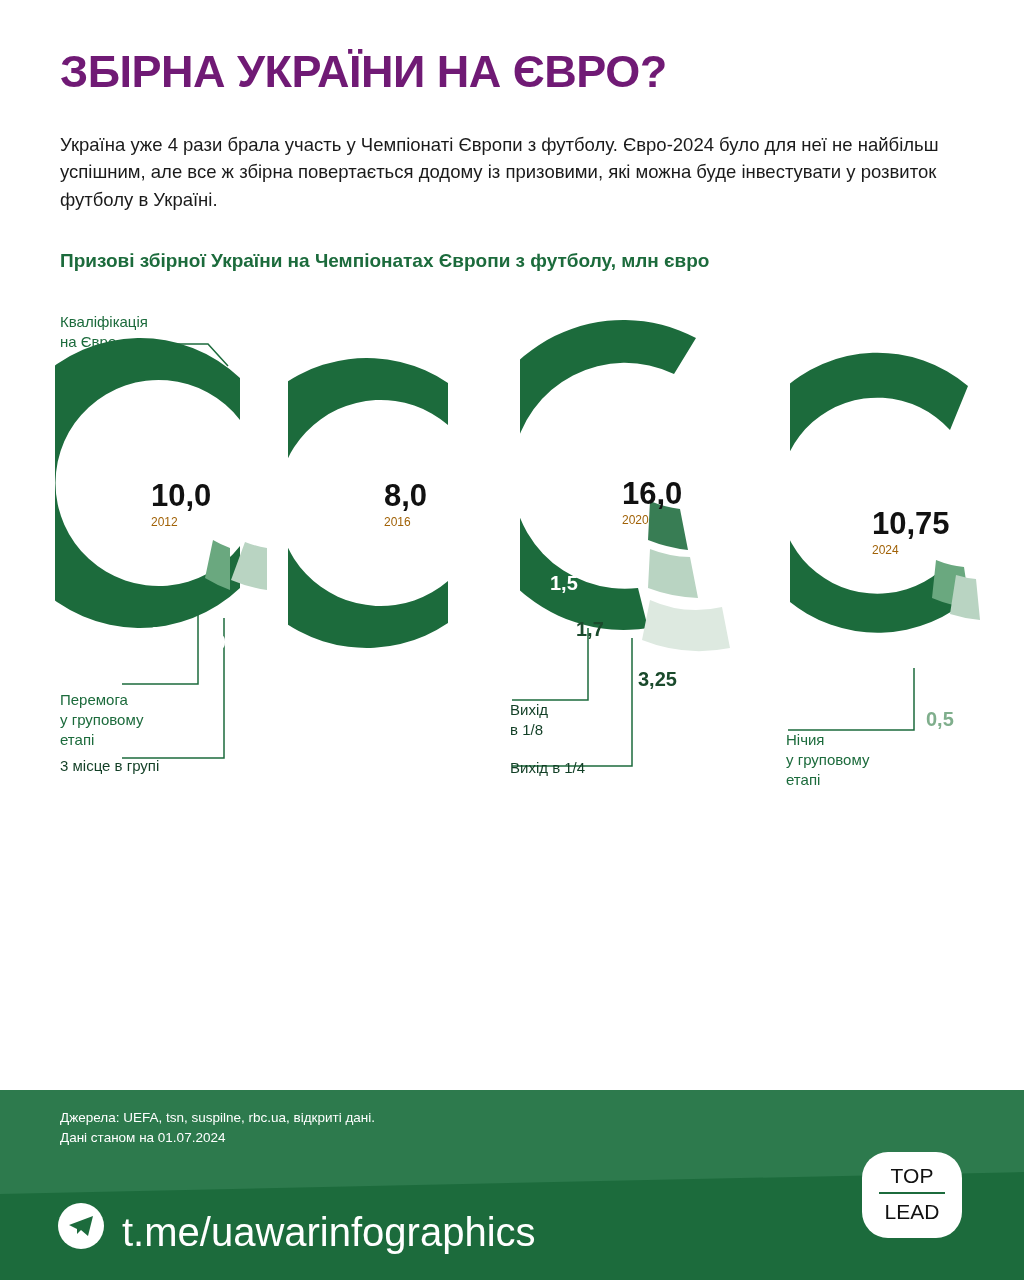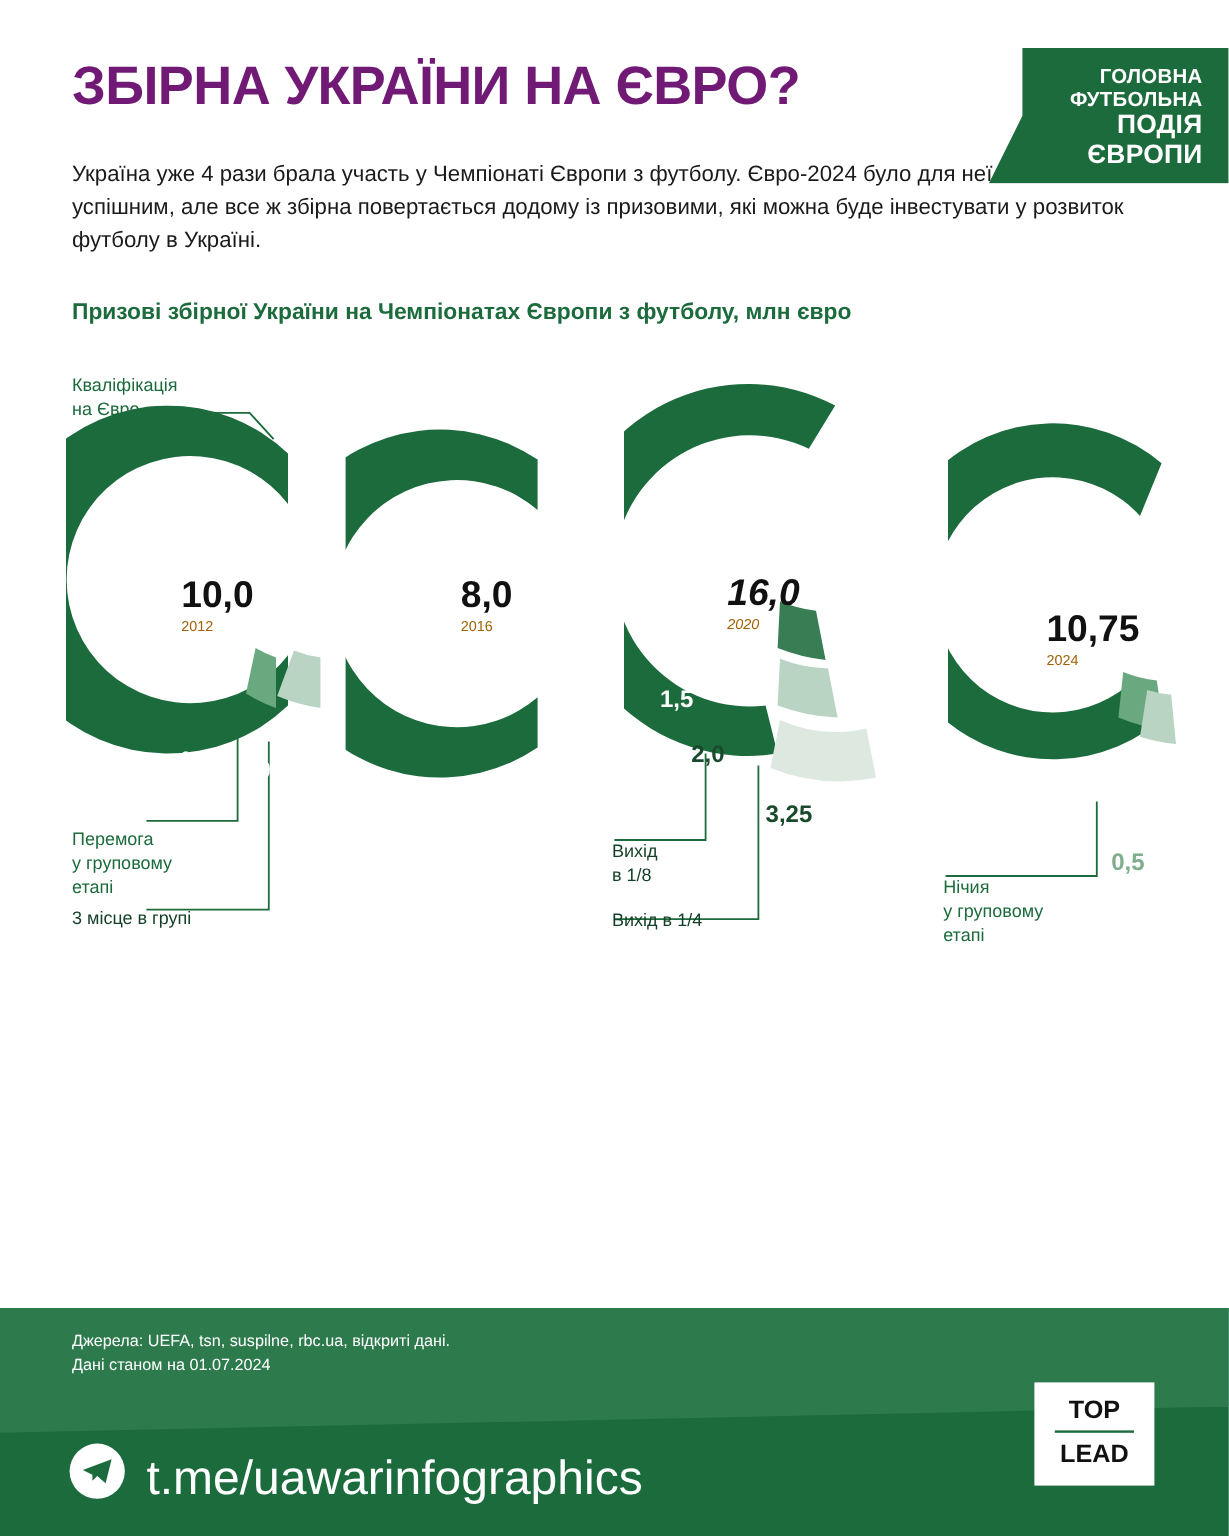--- a/index.html
+++ b/index.html
@@ -179,44 +179,39 @@
     border-radius:50%;
     background:#ffffff;
   }
   .tg-icon svg { position:absolute; left:10px; top:12px; }
   .toplead {
     position:absolute;
     right:62px; top:62px;
     width:100px; height:86px;
     background:#ffffff;
     color:#111;
-    font-weight:bold;
+    font-weight:normal;
     font-size:21px;
     text-align:center;
     padding-top:12px;
     line-height:1.1;
+    border-radius:26px;
   }
   .toplead .rule {
     width:66px; height:2px; background:#1c6b3c;
     margin:5px auto 6px auto;
   }
 </style>
 </head>
 <body>
 
 <div class="page">
 
   <div class="header">
     <div class="title-sub">ЗБІРНА УКРАЇНИ НА ЄВРО?</div>
-    <div class="corner-badge">
-      <div>ГОЛОВНА</div>
-      <div>ФУТБОЛЬНА</div>
-      <div>ПОДІЯ</div>
-      <div>ЄВРОПИ</div>
-    </div>
   </div>
 
   <div class="intro">Україна уже 4 рази брала участь у Чемпіонаті Європи з футболу. Євро-2024 було для неї не найбільш успішним, але все ж збірна повертається додому із  призовими, які можна буде інвестувати у розвиток футболу в Україні.</div>
 
   <div class="section-title">Призові збірної України на Чемпіонатах Європи з футболу, млн євро</div>
 
   <div class="charts">
 
     <svg class="lead" style="left:60px;top:24px;" width="220" height="60">
       <polyline points="75,34 148,34 168,56" fill="none" stroke="#1c6b3c" stroke-width="1.5"></polyline>
@@ -289,23 +284,23 @@
         <path d="M 176 30 A 155 155 0 1 0 128 320 L 118 280 A 113 113 0 1 1 154 66 Z" fill="#1c6b3c"></path>
 
         <path d="M 128 320 A 155 155 0 0 0 168 330 L 160 289 A 113 113 0 0 1 130 281 Z" fill="#1c6b3c" opacity="0.88" transform="translate(0,-88)"></path>
 
         <path d="M 128 320 A 155 155 0 0 0 178 330 L 170 289 A 113 113 0 0 1 130 281 Z" fill="#b9d4c2" transform="translate(0,-40)"></path>
 
         <path d="M 120 322 A 155 155 0 0 0 208 330 L 200 289 A 113 113 0 0 1 128 282 Z" fill="#dde9e0" transform="translate(2,10)"></path>
       </svg>
       <div class="seg-label" style="left:48px;top:120px;">9,25</div>
       <div class="seg-label" style="left:30px;top:264px;">1,5</div>
-      <div class="seg-label dark" style="left:56px;top:310px;">2,0</div>
+      <div class="seg-label dark" style="left:56px;top:310px;">1,7</div>
       <div class="seg-label dark" style="left:118px;top:360px;">3,25</div>
-      <div class="center" style="left:86px;top:170px;font-style:italic;">
+      <div class="center" style="left:102px;top:170px;">
         <div class="total">16,0</div>
         <div class="year">2020</div>
       </div>
     </div>
 
     <div class="donut" style="left:790px;top:62px;">
       <svg width="230" height="340" viewBox="0 0 230 340">
         <path d="M 178 38 A 140 140 0 1 0 164 262 L 150 223 A 98 98 0 1 1 160 82 Z" fill="#1c6b3c"></path>
         <path d="M 148 258 A 140 140 0 0 0 186 268 L 180 227 A 98 98 0 0 1 152 220 Z" fill="#6aa87f" transform="translate(-6,-8)"></path>
         <path d="M 162 262 A 140 140 0 0 0 192 268 L 188 227 A 98 98 0 0 1 168 223 Z" fill="#b9d4c2" transform="translate(-2,4)"></path>

